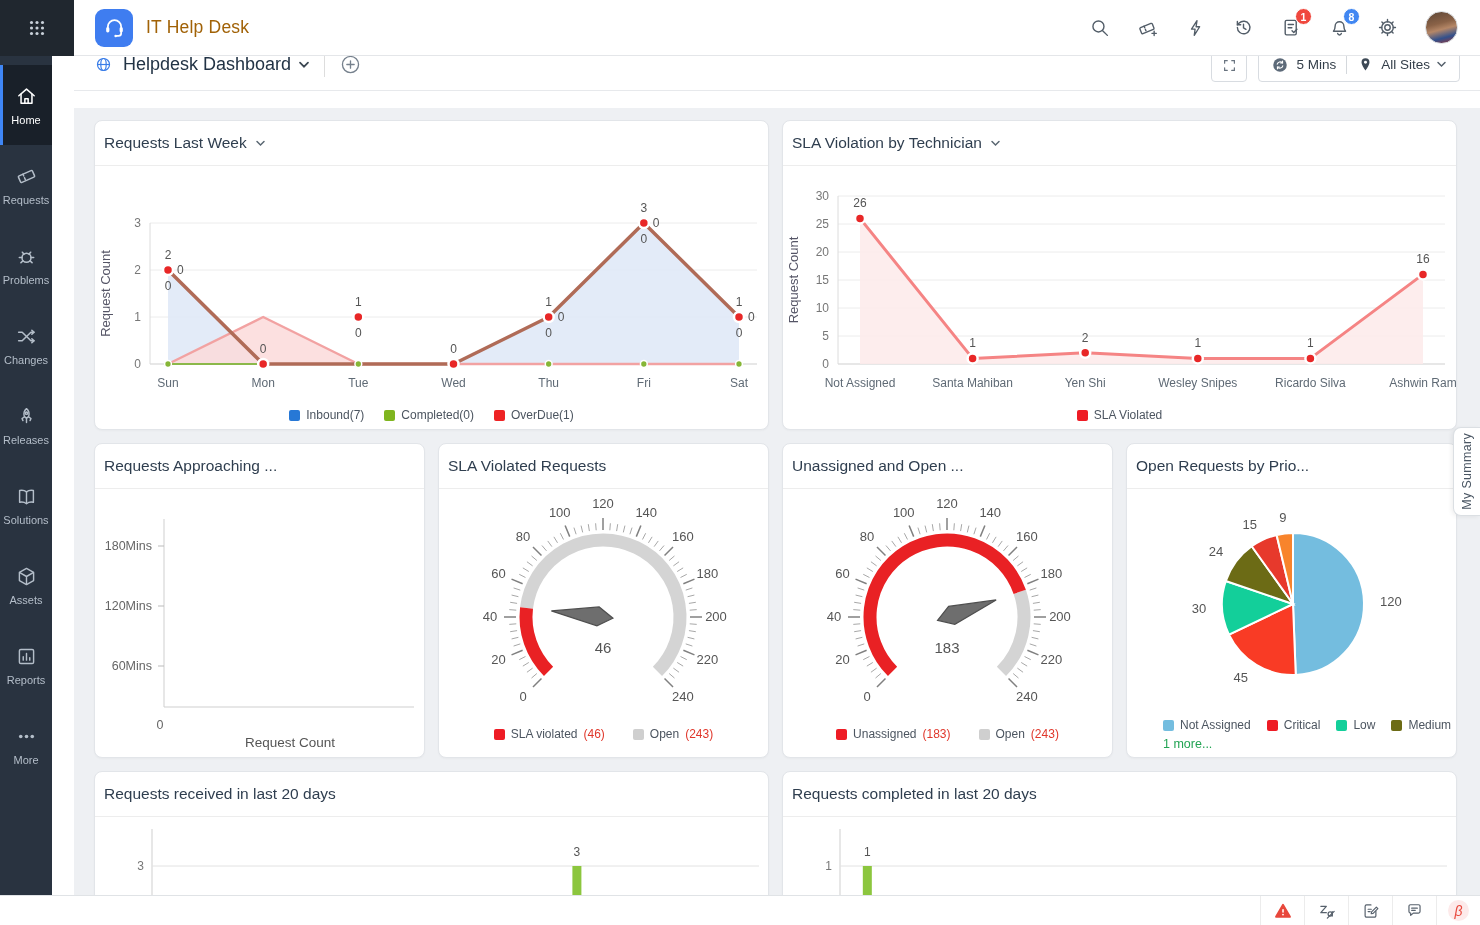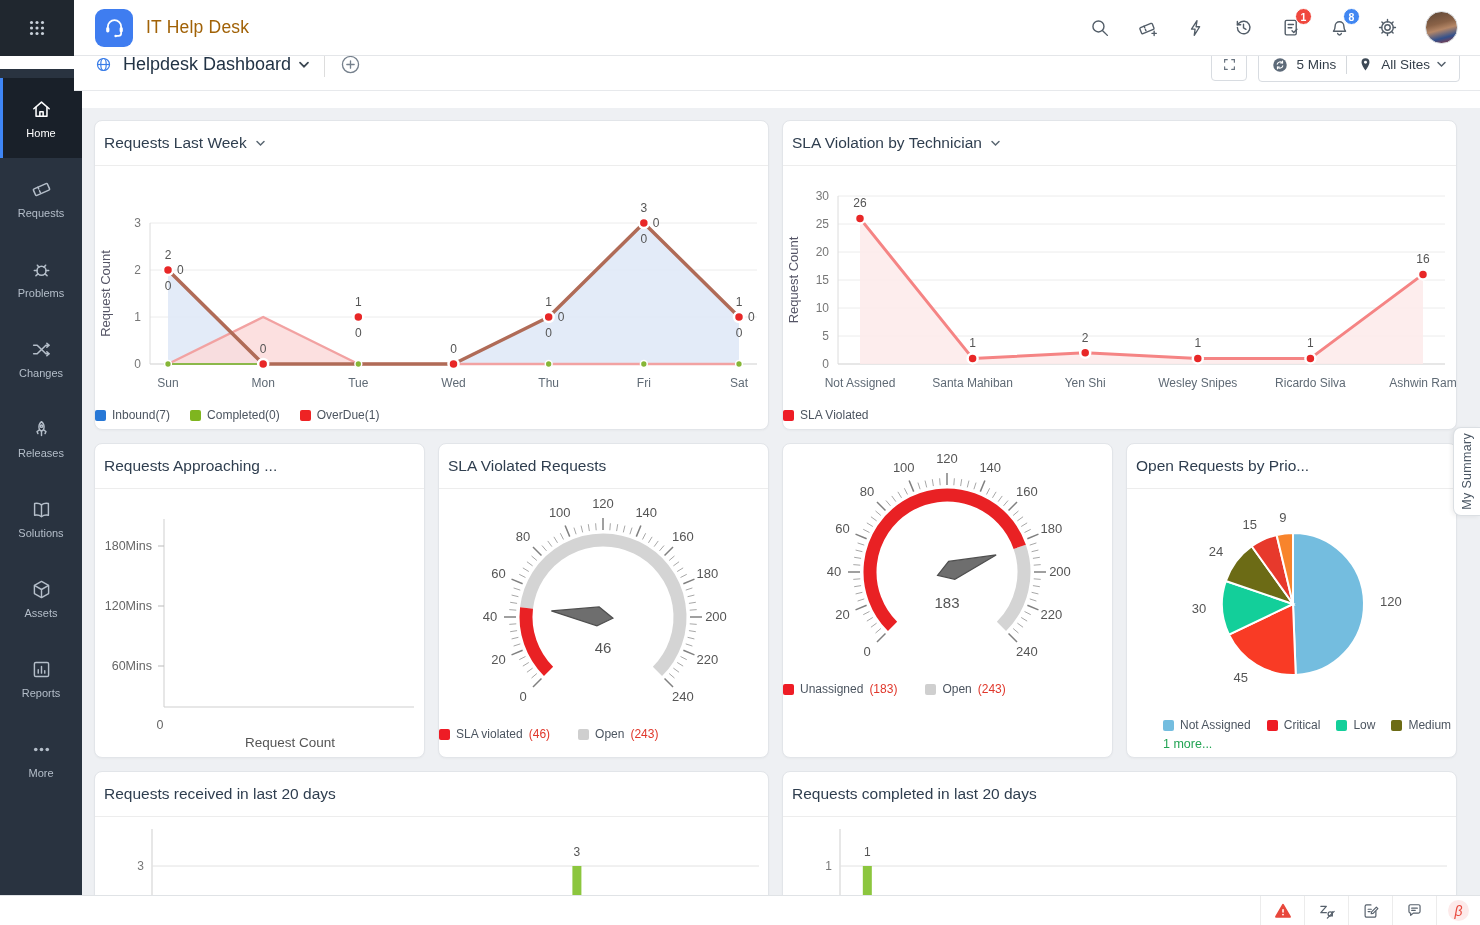--- a/index.html
+++ b/index.html
@@ -19,44 +19,44 @@
   .badge.red { background:#f0483e; }
   .badge.blue { background:#4187f2; }
   .avatar { width:33px; height:33px; border-radius:50%; cursor:pointer; border:1px solid #d8dce0;
     background:linear-gradient(165deg,#5d4636 0%,#8a6247 38%,#b58767 55%,#32508c 78%,#a03430 100%); }
 
   
   .subheader { position:absolute; left:74px; top:39px; right:0; height:52px; background:#fff; border-bottom:1px solid #e7e9ec; display:flex; align-items:center; padding:0 20px; z-index:9; }
   .dash-title { font-size:18px; color:#223345; margin:0 7px 0 10px; cursor:pointer; }
   .vdiv { width:1px; height:24px; background:#ddd; margin:0 14px; }
   .vdiv-sm { width:1px; height:18px; background:#d4d8dc; margin:0 10px; }
-  .sub-right { margin-left:auto; display:flex; align-items:center; gap:11px; }
+  .sub-right { margin-left:auto; display:flex; align-items:flex-end; gap:11px; }
   .fs-btn { width:36px; height:32px; border:1px solid #d8dce1; border-radius:4px; display:flex; align-items:center; justify-content:center; color:#68737f; cursor:pointer; background:#fff; }
   .refresh-group { height:34px; border:1px solid #d8dce1; border-radius:4px; display:flex; align-items:center; padding:0 12px; background:#fff; }
   .refresh-group .lbl { font-size:13.5px; color:#333e49; margin-left:7px; cursor:pointer; }
   .chev { display:flex; margin-left:6px; color:#55606b; }
 
   
-  .sidebar { position:absolute; left:0; top:56px; bottom:30px; width:82px; background:#293340; display:flex; flex-direction:column; padding-top:9px; z-index:8;margin-top:13px; }
+  .sidebar { position:absolute; left:0; top:56px; bottom:30px; width:52px; background:#293340; display:flex; flex-direction:column; padding-top:9px; z-index:8; }
   .side-item { height:80px; display:flex; flex-direction:column; align-items:center; justify-content:center; gap:6px; color:#b4bec9; cursor:pointer; border-left:3px solid transparent; padding-right:3px; }
   .side-item .s-lbl { font-size:11px; }
   .side-item.active { background:#192029; color:#fff; border-left-color:#3f86f5; }
 
   
   .content { position:absolute; left:74px; top:108px; right:0; bottom:30px; background:#eef0f3; overflow:hidden; padding:12px 20px 0 20px; }
   .grid { display:grid; grid-template-columns:repeat(4,331px); gap:13px; }
   .card { background:#fff; border:1px solid #e2e5e9; border-radius:8px; overflow:hidden; display:flex; flex-direction:column; box-shadow:0 1px 2px rgba(20,30,40,.03); }
   .span2 { grid-column:span 2; }
   .h310 { height:310px; } .h315 { height:315px; } .h260 { height:260px; }
   .card-head { height:45px; flex:0 0 45px; display:flex; align-items:center; padding:0 9px; border-bottom:1px solid #ededed; }
   .card-title { font-size:15.5px; color:#2f3e4f; }
   .menu-chev { margin-left:8px; color:#5a6772; display:flex; cursor:pointer; }
   .card-body { flex:1; display:flex; flex-direction:column; align-items:center; position:relative; }
 
-  .chart-legend { display:flex; align-items:center; justify-content:flex-start; gap:20px; height:30px; width:100%; }
+  .chart-legend { display:flex; align-items:center; justify-content:center; gap:20px; height:30px; width:100%; }
   .lg-item { display:flex; align-items:center; gap:6px; font-size:12px; color:#4c5560; cursor:pointer; }
   .lg-sw { width:11px; height:11px; border-radius:2px; display:inline-block; }
   .lg-val { color:#e0372b; }
   .gauge-legend { gap:28px; font-size:13px; }
   .pie-legend { justify-content:flex-start; padding-left:36px; gap:16px; height:24px; }
   .more-link { width:100%; padding-left:36px; font-size:12.5px; cursor:pointer; height:20px; }
 
   
   .bottombar { position:absolute; left:0; right:0; bottom:0; height:30px; background:#fff; border-top:1px solid #e0e3e6; display:flex; justify-content:flex-end; align-items:stretch; z-index:20; }
   .bb-item { width:44px; display:flex; align-items:center; justify-content:center; border-left:1px solid #ececec; cursor:pointer; color:#57616c; }
@@ -528,20 +528,23 @@
               <span class="lg-item">
                 <span class="lg-sw" style="background: rgb(207, 207, 207);"></span>
                 <span>Open</span>
                 <span class="lg-val"> (243)</span>
               </span>
             </div>
           </div>
       </div>
 
       <div class="card h315">
+        <div class="card-head">
+          <span class="card-title">Unassigned and Open ...</span>
+        </div>
         <div class="card-body">
             <svg width="331" height="230" viewBox="0 0 331 230" style="font-family: &quot;Liberation Sans&quot;, sans-serif;">
               <path d="M 237.7500655779496 102.7724761737496 A 77 77 0 0 1 219.44722215136417 182.44722215136414" fill="none" stroke="#d4d4d4" stroke-width="13"></path>
               <path d="M 110.55277784863583 182.44722215136414 A 77 77 0 1 1 237.7500655779496 102.7724761737496" fill="none" stroke="#e92124" stroke-width="13"></path>
               <line x1="103.48171003677035" y1="189.51828996322962" x2="94.99642866253178" y2="198.0035713374682" stroke="#808080" stroke-width="1.5"></line>
               <text x="85.09693372592011" y="211.90306627407986" text-anchor="middle" font-size="13" fill="#555">0</text>
               <line x1="98.8446809927973" y1="184.50198020472595" x2="93.52183923359708" y2="189.04811654303725" stroke="#a8a8a8" stroke-width="1"></line>
               <line x1="94.61552148937956" y1="179.13731694944516" x2="88.95240252875493" y2="183.25181371549246" stroke="#a8a8a8" stroke-width="1"></line>
               <line x1="90.82030570119397" y1="173.45737513028755" x2="84.85182455071532" y2="177.11486508329918" stroke="#a8a8a8" stroke-width="1"></line>
               <line x1="87.48243239561198" y1="167.49717347734054" x2="81.24538672629339" y2="170.67510697551734" stroke="#a8a8a8" stroke-width="1"></line>

